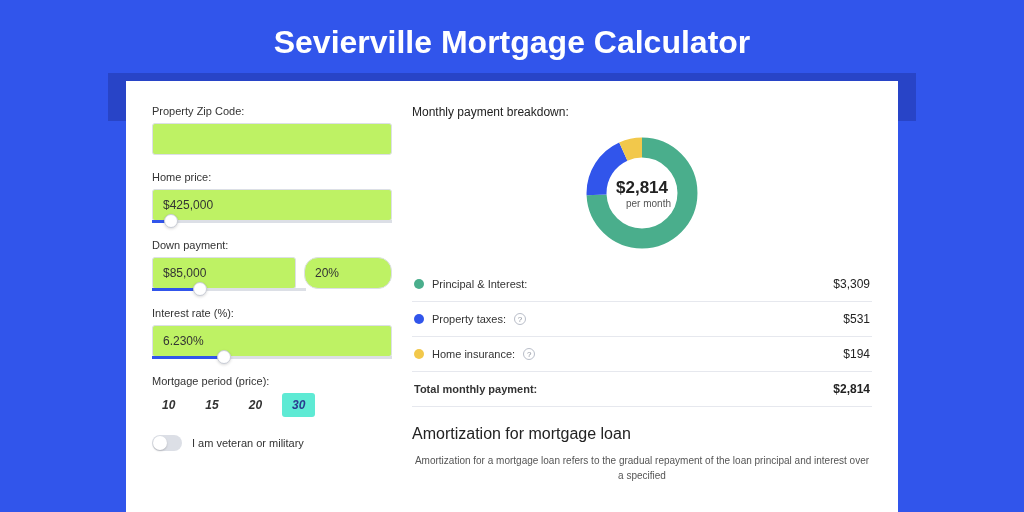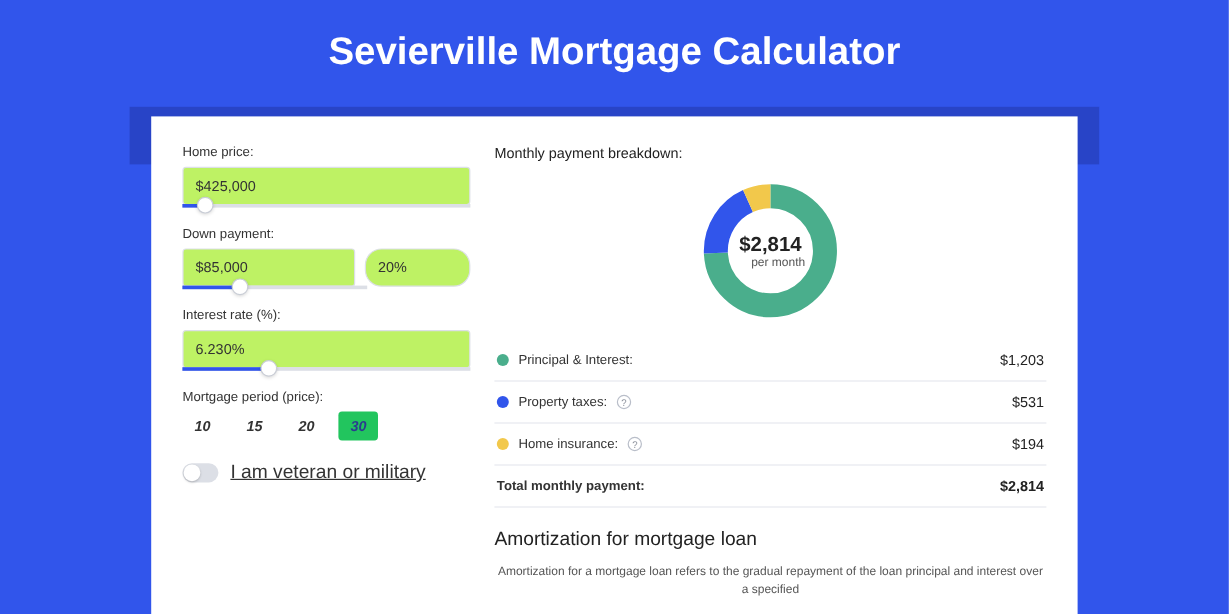--- a/index.html
+++ b/index.html
@@ -8,21 +8,21 @@
   background: #3155eb;
   width: 1024px;
   height: 512px;
   overflow: hidden;
 }
 .page-title {
   color: #fff;
   font-size: 32px;
   font-weight: 700;
   text-align: center;
-  padding: 24px 0 28px;
+  padding: 24px 0 12px;
 }
 .shadow-bar {
   background: #2844c7;
   height: 48px;
   margin: 0 108px;
 }
 .card {
   background: #fff;
   margin: -40px 126px 0;
   padding: 24px 26px 0;
@@ -80,35 +80,35 @@
   border: none;
   background: transparent;
   font-size: 12px;
   font-weight: 600;
   color: #333;
   padding: 5px 10px;
   border-radius: 3px;
   cursor: pointer;
   font-style: italic;
 }
-.period-btn.active { background: #22c55e; color: #2b3a8f; }
+.period-btn.active { background: #5eead4; color: #2b3a8f; }
 .toggle-row { display: flex; align-items: center; gap: 10px; margin-top: 18px; }
 .toggle {
   width: 30px;
   height: 16px;
   border-radius: 8px;
   background: #dcdfe6;
   position: relative;
 }
 .toggle-knob {
   width: 14px; height: 14px; border-radius: 50%;
   background: #fff; position: absolute; top: 1px; left: 1px;
   box-shadow: 0 1px 2px rgba(0,0,0,0.2);
 }
-.toggle-label { font-size: 16px; color: #333; text-decoration: underline; }
+.toggle-label { font-size: 11px; color: #333; }
 .breakdown-title { font-size: 12px; font-weight: 400; color: #222; margin-bottom: 8px; }
 .donut-wrap { display: flex; justify-content: center; padding: 6px 0 14px; }
 .donut { position: relative; width: 120px; height: 120px; }
 .donut svg { width: 120px; height: 120px; transform: rotate(-90deg); }
 .donut-center {
   position: absolute; inset: 0;
   display: flex; flex-direction: column;
   align-items: center; justify-content: center;
 }
 .center-amount { font-size: 17px; font-weight: 700; color: #222; }
@@ -138,20 +138,24 @@
 </style>
 </head>
 <body>
 
 <h1 class="page-title">Sevierville Mortgage Calculator</h1>
 <div class="shadow-bar"></div>
 
 <div class="card">
   <div class="left-col">
 
+    <div class="field-group">
+      <label class="field-label">Property Zip Code:</label>
+      <input class="text-input" style="height: 32px;" value="">
+    </div>
 
     <div class="field-group">
       <label class="field-label">Home price:</label>
       <input class="text-input" value="$425,000" style="">
       <div class="slider-track">
         <div class="slider-fill" style="width:8%"></div>
         <div class="slider-thumb" style="left:8%"></div>
       </div>
     </div>
 
@@ -210,21 +214,21 @@
           <div class="center-sub">per month</div>
         </div>
       </div>
     </div>
 
     <div class="line-row">
       <div class="line-left">
         <span class="dot dot-green"></span>
         <span class="line-label">Principal &amp; Interest:</span>
       </div>
-      <span class="line-value">$1,203</span>
+      <span class="line-value">$3,309</span>
     </div>
     <div class="divider"></div>
 
     <div class="line-row">
       <div class="line-left">
         <span class="dot dot-blue"></span>
         <span class="line-label">Property taxes:</span>
         <span class="help-icon">?</span>
       </div>
       <span class="line-value">$531</span>

